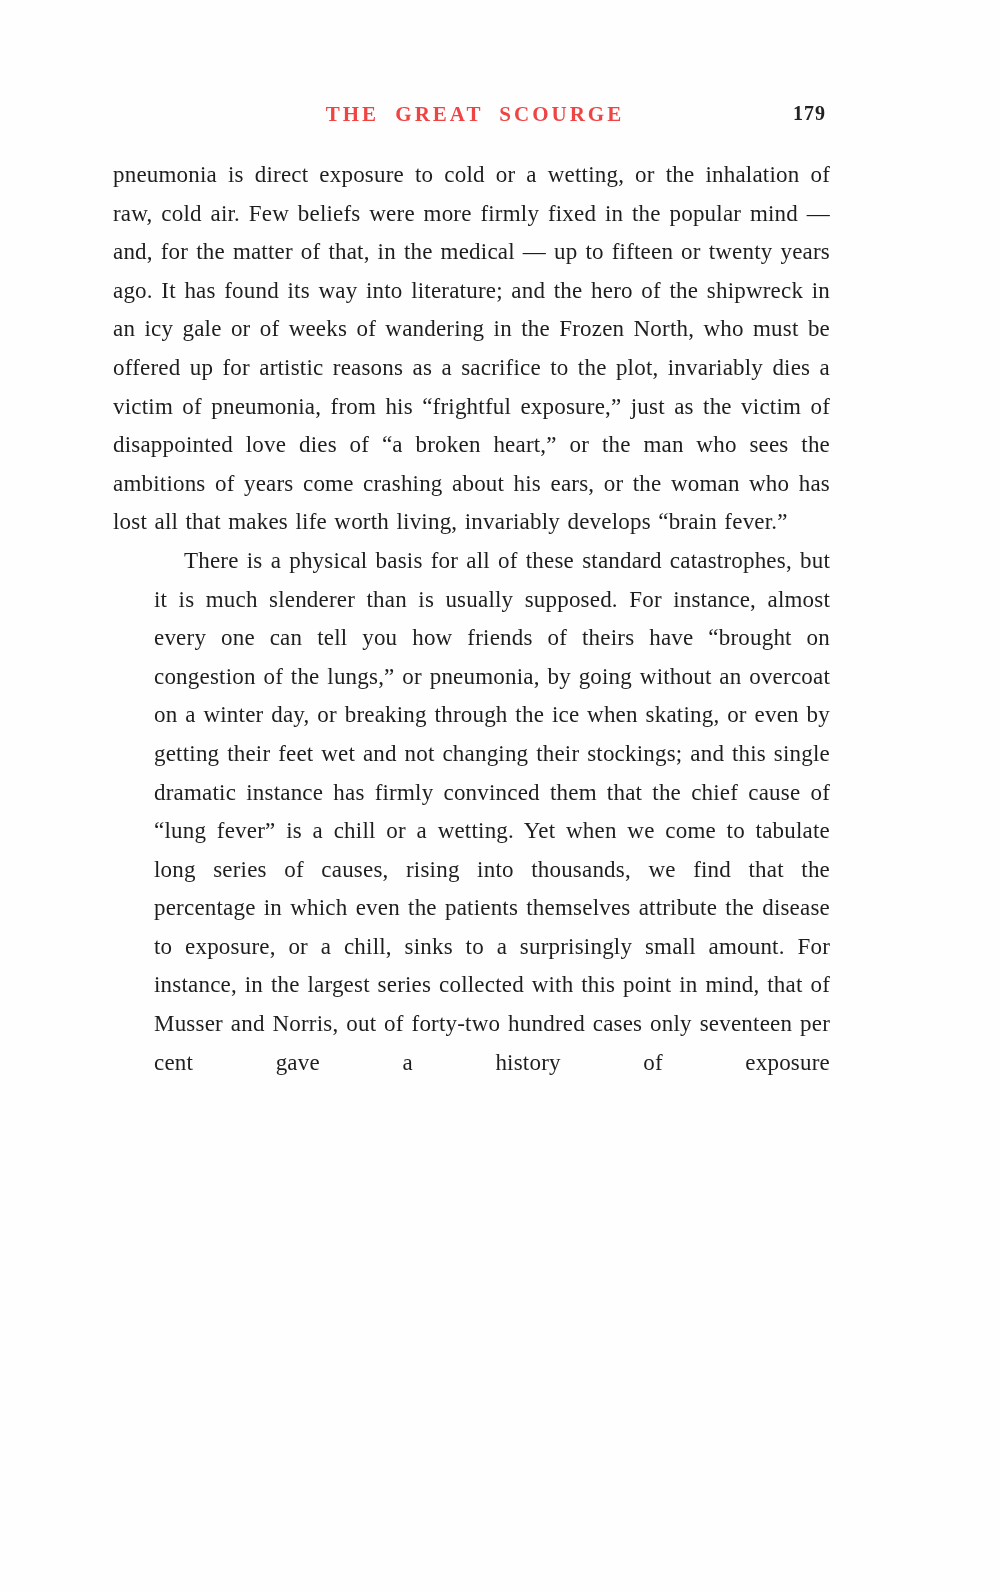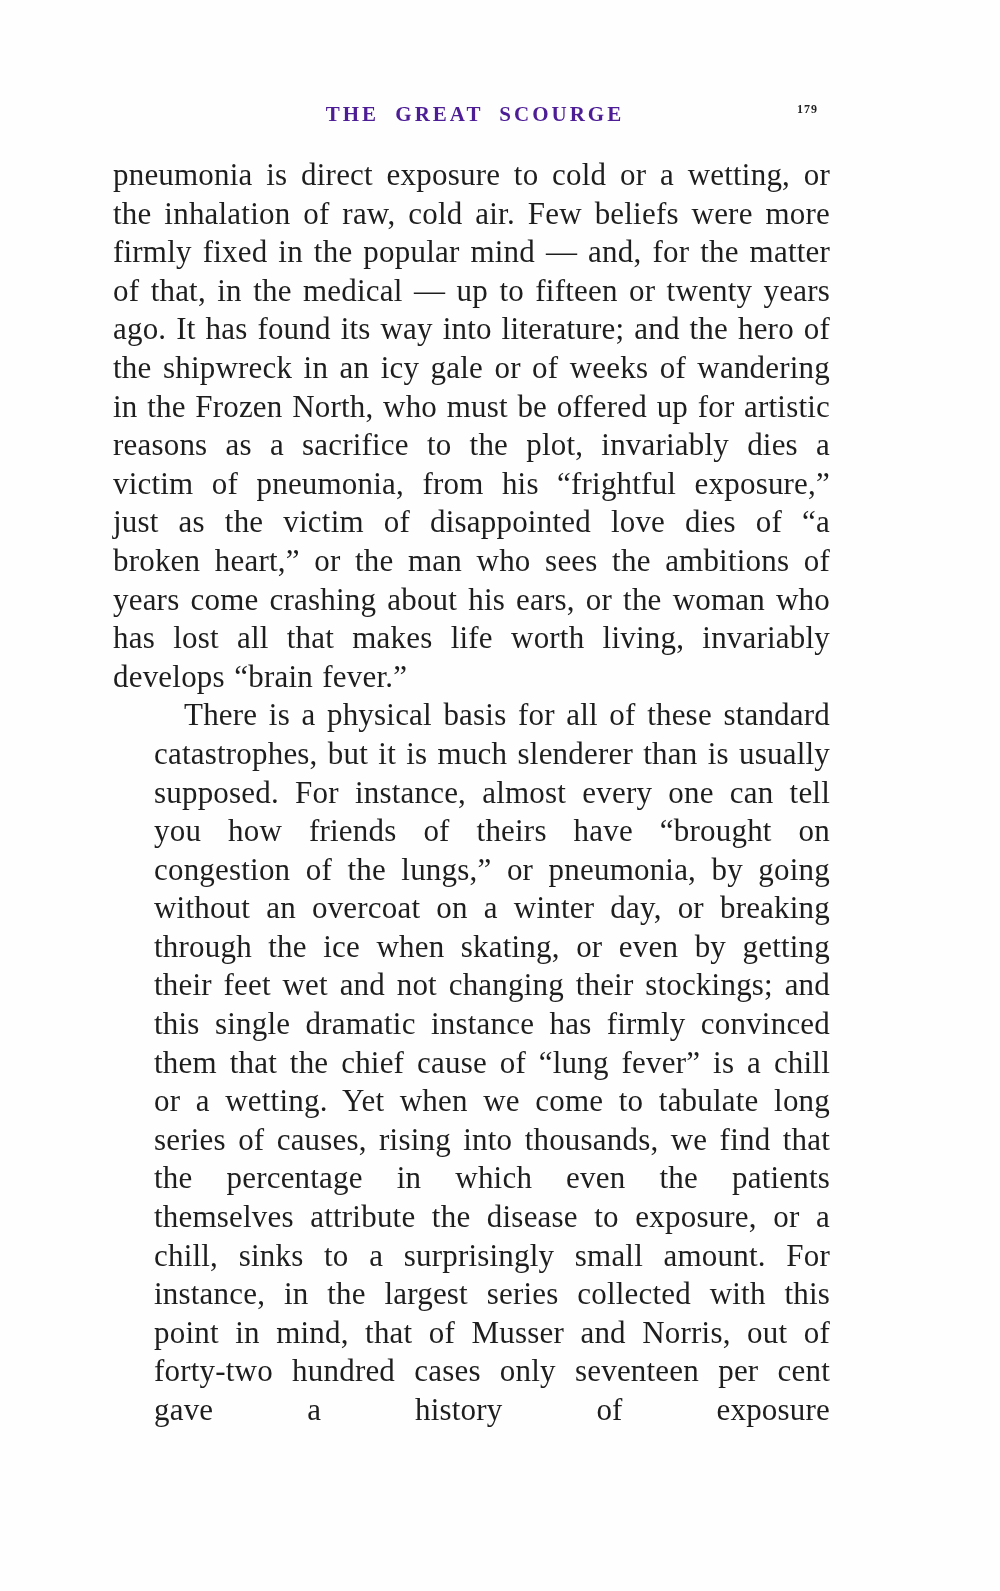--- a/index.html
+++ b/index.html
@@ -27,33 +27,33 @@
   }
   .running-title {
     position: absolute;
     left: 7px;
     right: 0;
     text-align: center;
     font-size: 21px;
     font-weight: bold;
     letter-spacing: 3px;
     word-spacing: 8px;
-    color: #4c1d95;
+    color: #ef4444;
   }
   .page-number {
     position: absolute;
-    right: 12px;
+    right: 4px;
     top: 0;
-    font-size: 12px;
+    font-size: 20px;
     font-weight: bold;
     letter-spacing: 1px;
     color: #222;
   }
   .page-body {
-    font-size: 31px;
+    font-size: 23px;
     line-height: 38.6px;
     text-align: justify;
     letter-spacing: 0.2px;
     word-spacing: 1.5px;
   }
   .page-body p {
     margin: 0;
   }
   .page-body p.indent {
     text-indent: 30px;

